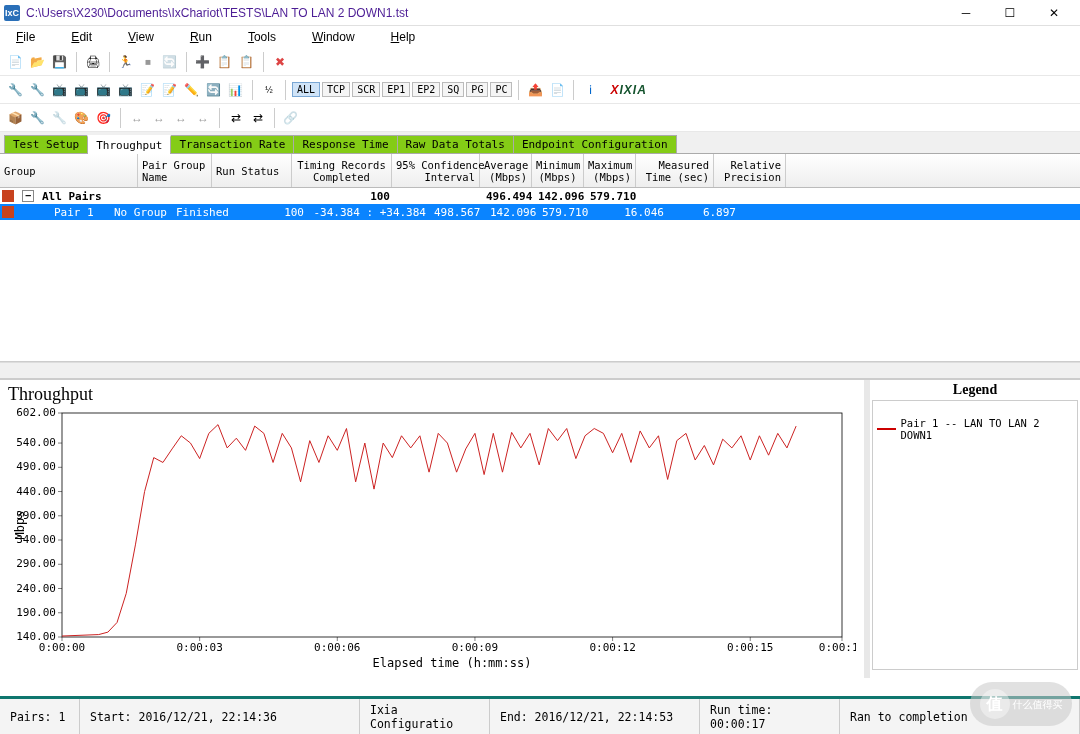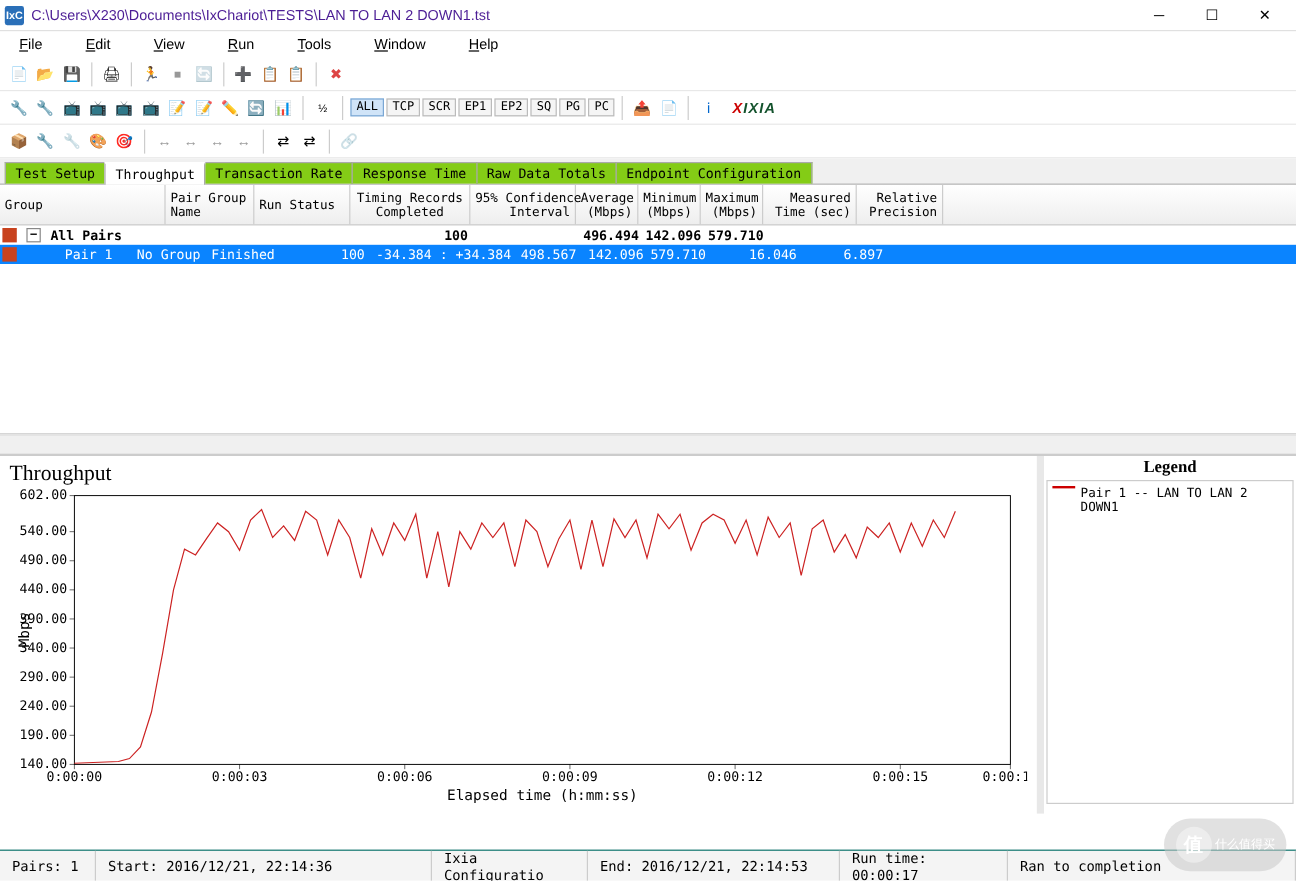--- a/index.html
+++ b/index.html
@@ -57,31 +57,31 @@
 
 .hscroll { height: 16px; background: #f0f0f0; border-top: 1px solid #ddd; }
 
 
 .chart-row { display: flex; height: 300px; border-top: 2px solid #ccc; }
 .chart-pane { flex: 1; padding: 4px 8px 2px 8px; position: relative; background: #fff; border-right: 6px solid #e8e8e8; }
 .chart-title { font-size: 18px; font-family: "Times New Roman", serif; margin-bottom: 2px; }
 .legend-pane { width: 210px; background: #fff; padding: 2px; }
 .legend-title { text-align: center; font-family: "Times New Roman", serif; font-weight: bold; font-size: 14px; margin-bottom: 2px; }
 .legend-body { border: 1px solid #ccc; height: 270px; padding: 4px; font-family: monospace; font-size: 10.5px; color: #000; }
-.legend-row { display: flex; gap: 4px; }
+.legend-row { display: flex; align-items: center; gap: 4px; margin-top: 12px; }
 .legend-line { width: 20px; height: 2px; background: #c00; }
 
 #chart-svg { width: 100%; height: 264px; background: #fff; }
 .axis-text { font-family: monospace; font-size: 11px; fill: #000; }
 .axis-label { font-family: monospace; font-size: 12px; fill: #000; }
 .grid-line { stroke: #000; stroke-width: 0.5; }
 .throughput-line { stroke: #c22; stroke-width: 1; fill: none; }
 
 
-.statusbar { position: absolute; bottom: 0; left: 0; right: 0; height: 26px; display: flex; align-items: center; background: #f4f4f4; border-top: 1px solid #0f766e; font-size: 12px; }
+.statusbar { position: absolute; bottom: 0; left: 0; right: 0; height: 38px; display: flex; align-items: center; background: #f4f4f4; border-top: 3px solid #0f766e; font-size: 12px; }
 .statusbar .cell { border-right: 1px solid #ccc; padding: 0 10px; height: 100%; display: flex; align-items: center; font-family: monospace; font-size: 11.5px; }
 
 
 .watermark { position: absolute; right: 8px; bottom: 8px; width: 102px; height: 44px; border-radius: 22px; background: rgba(200,200,200,0.55); color: #fff; display: flex; align-items: center; justify-content: space-around; font-size: 13px; padding: 0 8px; }
 .watermark .zhi { width: 30px; height: 30px; border-radius: 15px; background: rgba(255,255,255,0.4); display: flex; align-items: center; justify-content: center; font-size: 16px; font-weight: bold; }
 .watermark .txt { font-size: 10px; line-height: 1.1; }
 </style>
 </head>
 <body>
 

